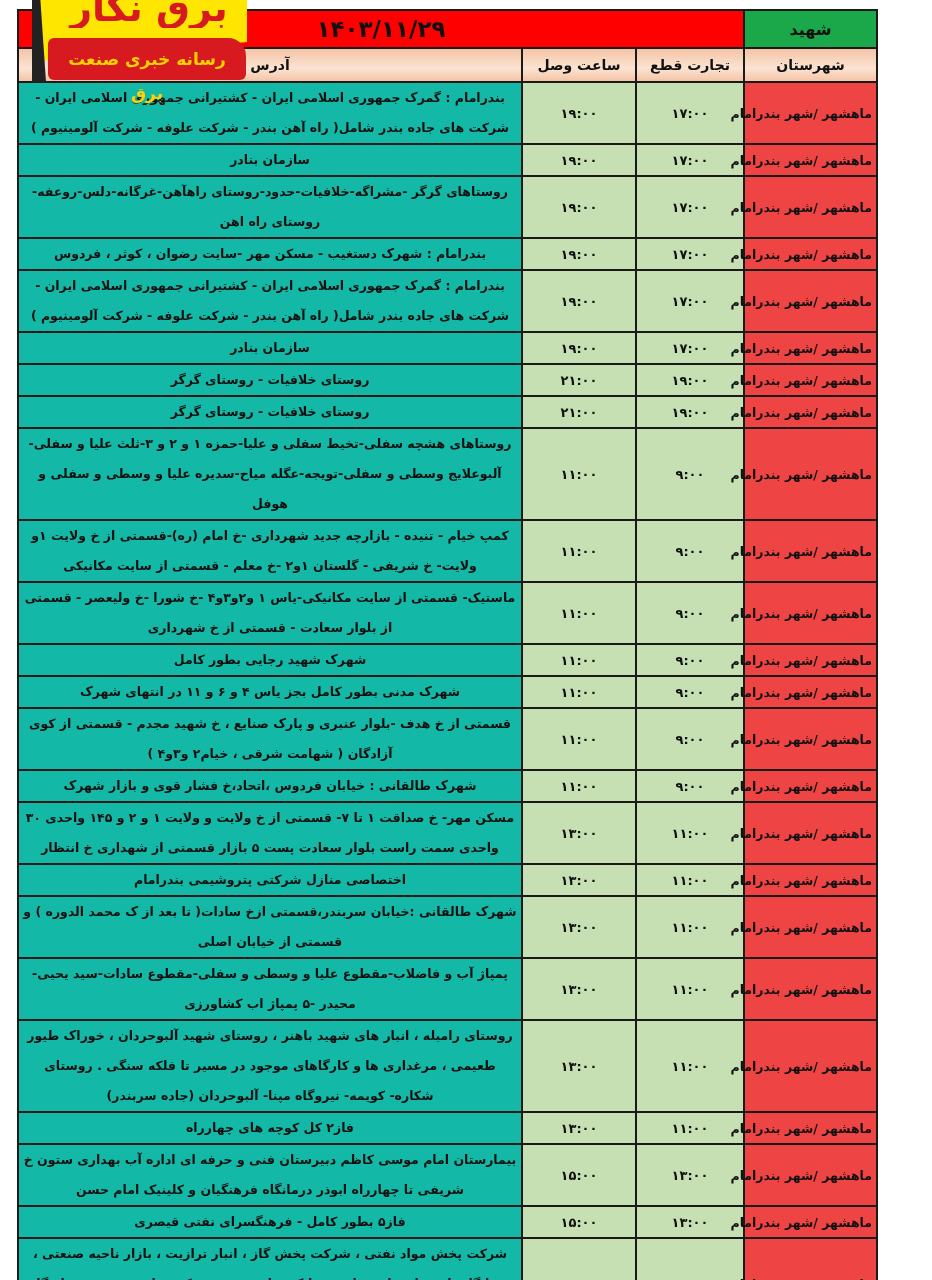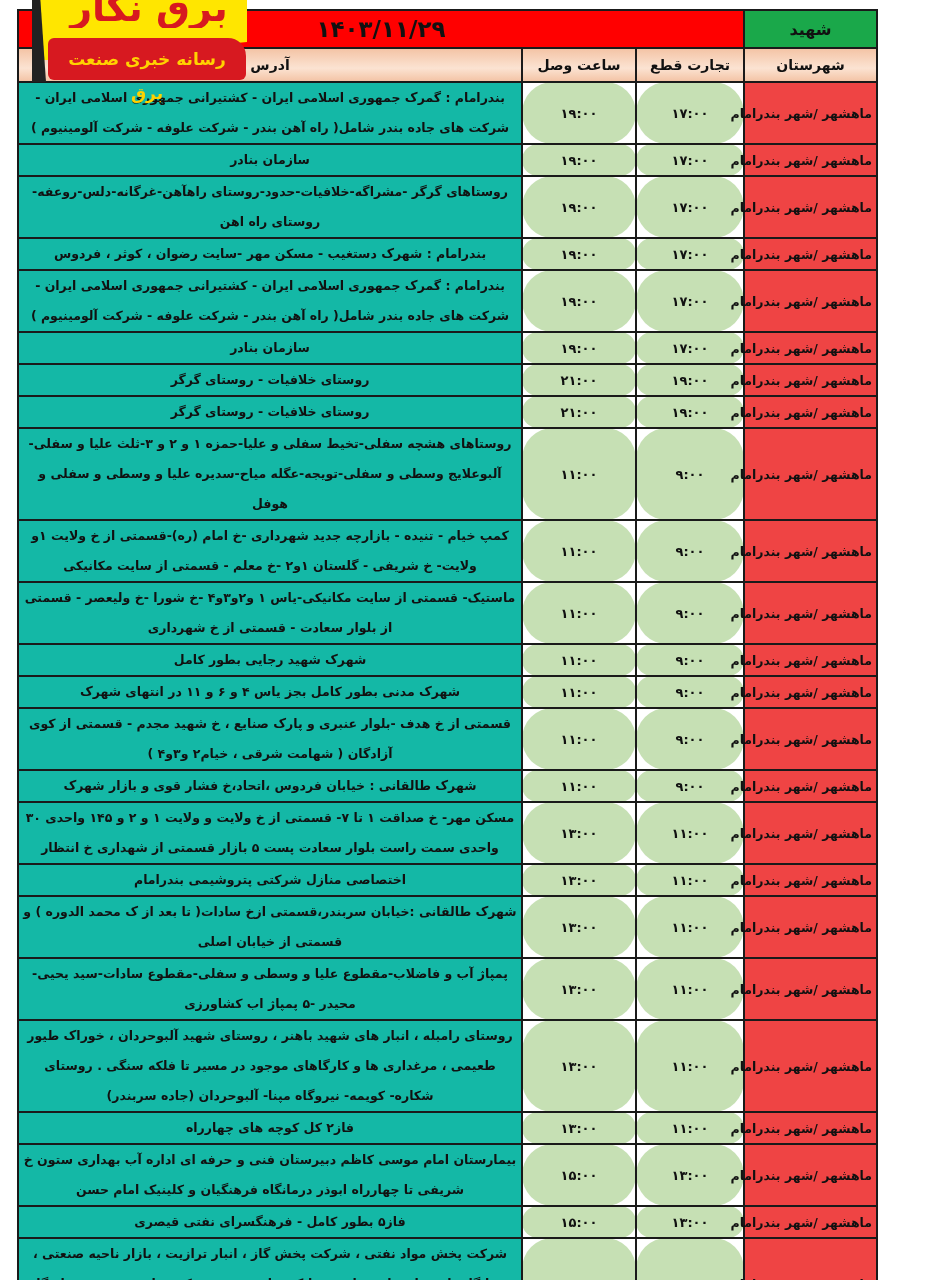--- a/index.html
+++ b/index.html
@@ -10,21 +10,21 @@
   td, th { border: 2px solid #1a1a1a; padding: 0 4px; text-align: center; vertical-align: middle;
            font-weight: bold; color: #111; }
   .col-city { width: 133px; }
   .col-cut { width: 108px; }
   .col-conn { width: 114px; }
   .col-addr { width: auto; }
   .h-date-label { background: #1aa84a; font-size: 16px; height: 36px; }
   .h-date { background: #ff0000; font-size: 23px; letter-spacing: 1px; height: 36px; }
   .h-col { background: linear-gradient(to bottom, #f4c4a6, #fbe3d2 60%, #f4c4a6); font-size: 14px; height: 32px; }
   .c-city { background: #ef4444; font-size: 12.5px; white-space: nowrap; }
-  .c-time { background: #c6e0b4; font-size: 13px; border-radius: 31px; }
+  .c-time { background: #c6e0b4; font-size: 13px; }
   .c-addr { background: #14b8a6; font-size: 12.5px; line-height: 30px; }
   .logo { position: absolute; left: 8px; top: 0; width: 215px; height: 82px; z-index: 5; margin-left: 24px; }
   .logo-yellow { position: absolute; left: 0; top: 0; width: 215px; height: 60px; background: #ffe600;
                  clip-path: polygon(0 0, 100% 0, 100% 70%, 12% 100%, 5% 100%, 0 100%); }
   .logo-black-edge { position: absolute; left: 0; top: 0; width: 14px; height: 82px; background: #222;
                  clip-path: polygon(0 0, 60% 0, 100% 100%, 0 100%); }
   .logo-title { position: absolute; left: 22px; top: -12px; width: 190px; height: 40px; color: #d71920;
                 font-size: 38px; font-weight: bold; direction: rtl; text-align: center; line-height: 40px;
                 overflow: hidden; }
   .logo-banner { position: absolute; left: 16px; top: 38px; width: 198px; height: 42px; background: #d71920;

